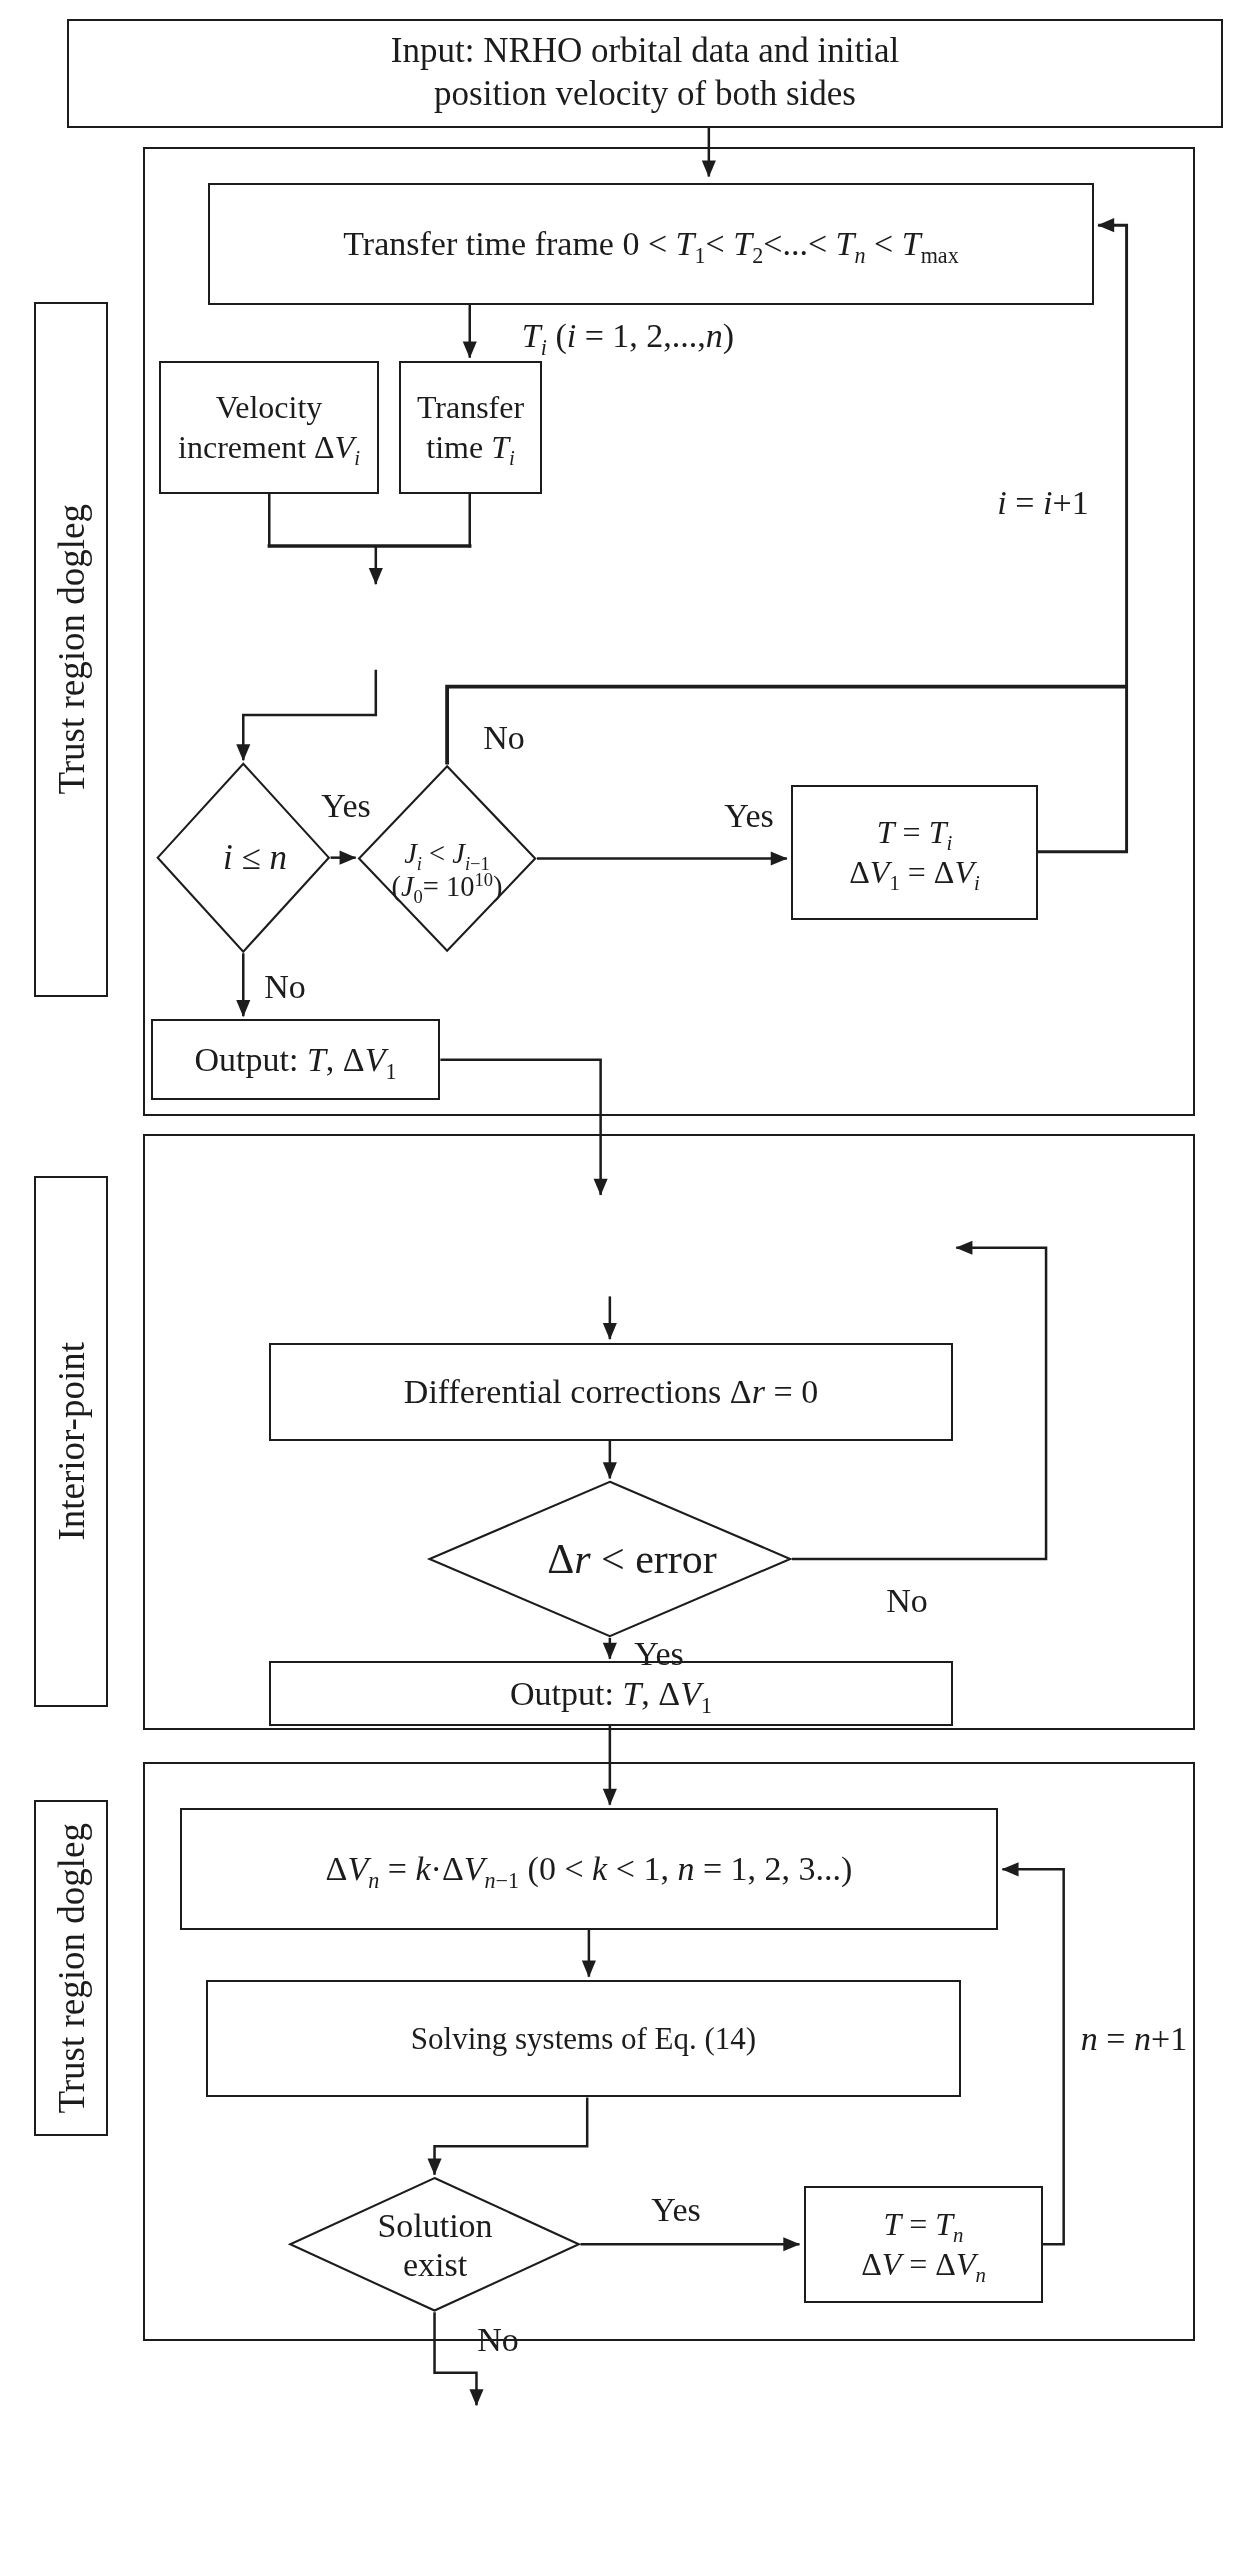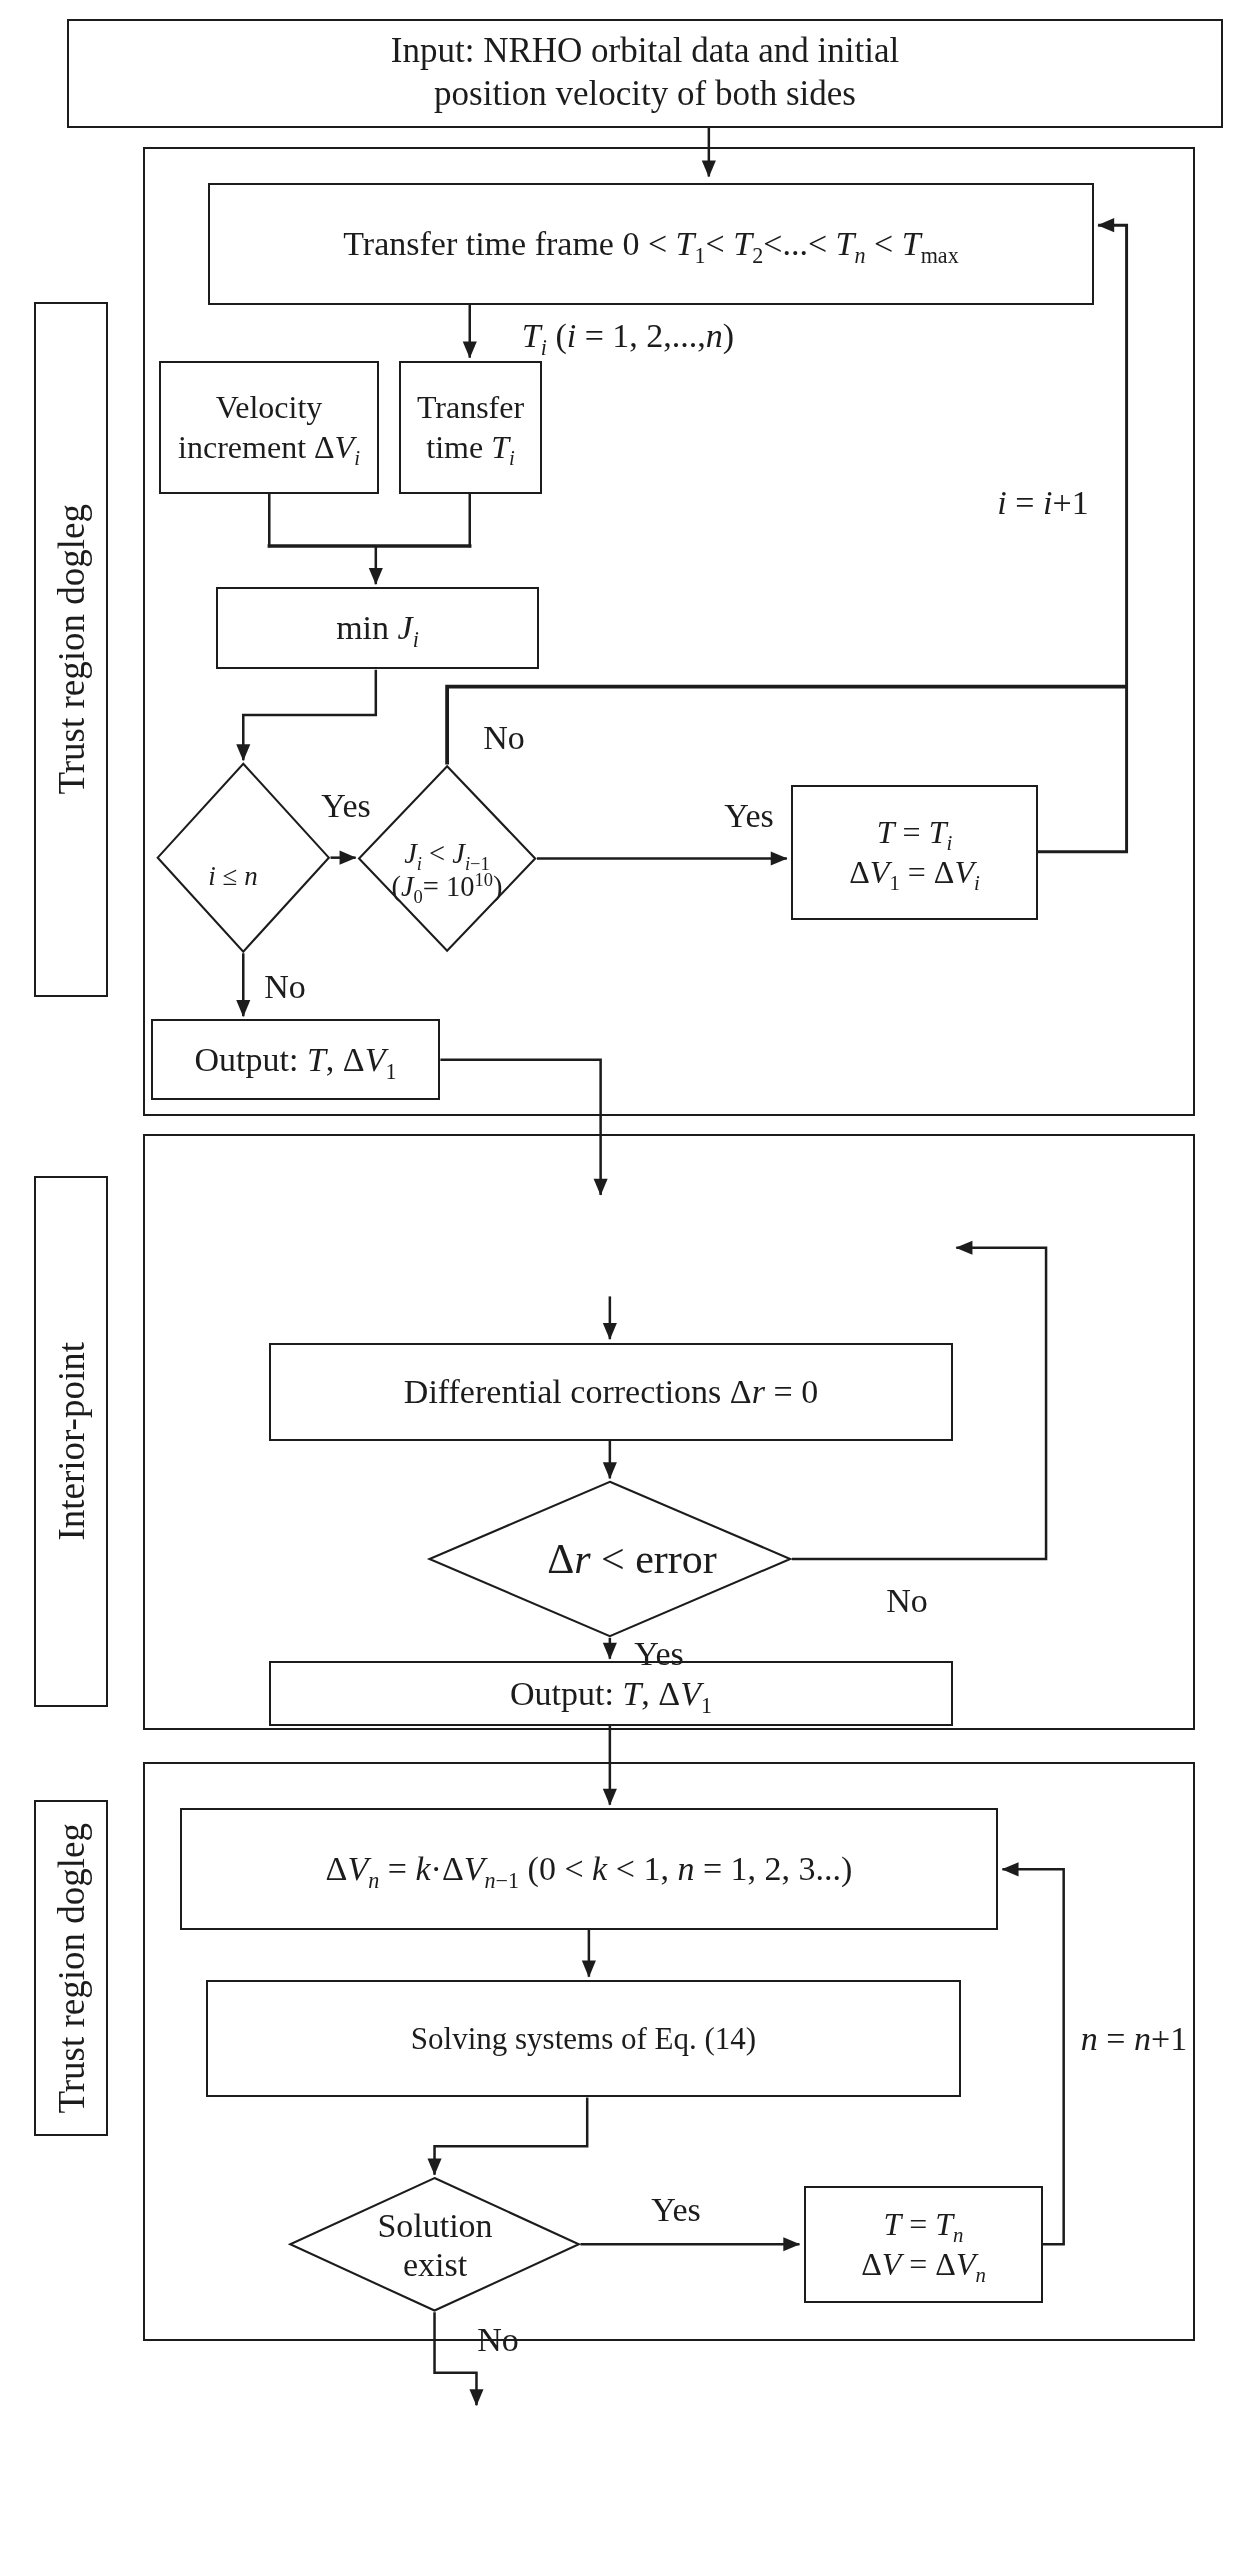--- a/index.html
+++ b/index.html
@@ -83,23 +83,20 @@
   </div>
   <div class="node" style="left:208px;top:183px;width:886px;height:122px;font-size:34px;">
     <span>Transfer time frame 0 &lt; <i>T</i><sub>1</sub>&lt; <i>T</i><sub>2</sub>&lt;...&lt; <i>T</i><sub><i>n</i></sub> &lt; <i>T</i><sub>max</sub></span>
   </div>
   <div class="node" style="left:159px;top:361px;width:220px;height:133px;font-size:32px;">
     <span>Velocity<br>increment Δ<i>V</i><sub><i>i</i></sub></span>
   </div>
   <div class="node" style="left:399px;top:361px;width:143px;height:133px;font-size:32px;">
     <span>Transfer<br>time <i>T</i><sub><i>i</i></sub></span>
   </div>
-  <div class="node" style="left:216px;top:587px;width:323px;height:82px;font-size:34px;">
-    <span>min <i>J</i><sub><i>i</i></sub></span>
-  </div>
   <div class="node" style="left:791px;top:785px;width:247px;height:135px;font-size:32px;">
     <span><i>T</i> = <i>T</i><sub><i>i</i></sub><br>Δ<i>V</i><sub>1</sub> = Δ<i>V</i><sub><i>i</i></sub></span>
   </div>
   <div class="node" style="left:151px;top:1019px;width:289px;height:81px;font-size:34px;">
     <span>Output: <i>T</i>, Δ<i>V</i><sub>1</sub></span>
   </div>
   <div class="node" style="left:269px;top:1343px;width:684px;height:98px;font-size:34px;">
     <span>Differential corrections Δ<i>r</i> = 0</span>
   </div>
   <div class="node" style="left:269px;top:1661px;width:684px;height:65px;font-size:34px;">
@@ -108,21 +105,21 @@
   <div class="node" style="left:180px;top:1808px;width:818px;height:122px;font-size:34px;">
     <span>Δ<i>V</i><sub><i>n</i></sub> = <i>k</i>·Δ<i>V</i><sub><i>n</i>−1</sub> (0 &lt; <i>k</i> &lt; 1, <i>n</i> = 1, 2, 3...)</span>
   </div>
   <div class="node" style="left:206px;top:1980px;width:755px;height:117px;font-size:31px;">
     <span>Solving systems of Eq. (14)</span>
   </div>
   <div class="node" style="left:804px;top:2186px;width:239px;height:117px;font-size:32px;align-items:center;">
     <span><i>T</i> = <i>T</i><sub><i>n</i></sub><br>Δ<i>V</i> = Δ<i>V</i><sub><i>n</i></sub></span>
   </div>
 
-  <div class="dtext" style="left:233px;top:858px;width:143px;height:67px;font-size:27px;align-items:flex-end;">
+  <div class="dtext" style="left:255px;top:858px;width:143px;height:67px;font-size:35px;">
     <span><i>i</i> ≤ <i>n</i></span>
   </div>
   <div class="dtext" style="left:447px;top:858px;width:172px;height:92px;font-size:28.5px;align-items:flex-end;">
     <span><i>J</i><sub><i>i</i></sub> &lt; <i>J</i><sub><i>i</i>−1</sub><br>(<i>J</i><sub>0</sub>= 10<sup>10</sup>)</span>
   </div>
   <div class="dtext" style="left:632px;top:1559px;width:252px;height:50px;font-size:42px;text-align:center;">
     <span>Δ<i>r</i> &lt; error</span>
   </div>
   <div class="dtext" style="left:435px;top:2245px;width:193px;height:92px;font-size:34px;">
     <span>Solution<br>exist</span>

